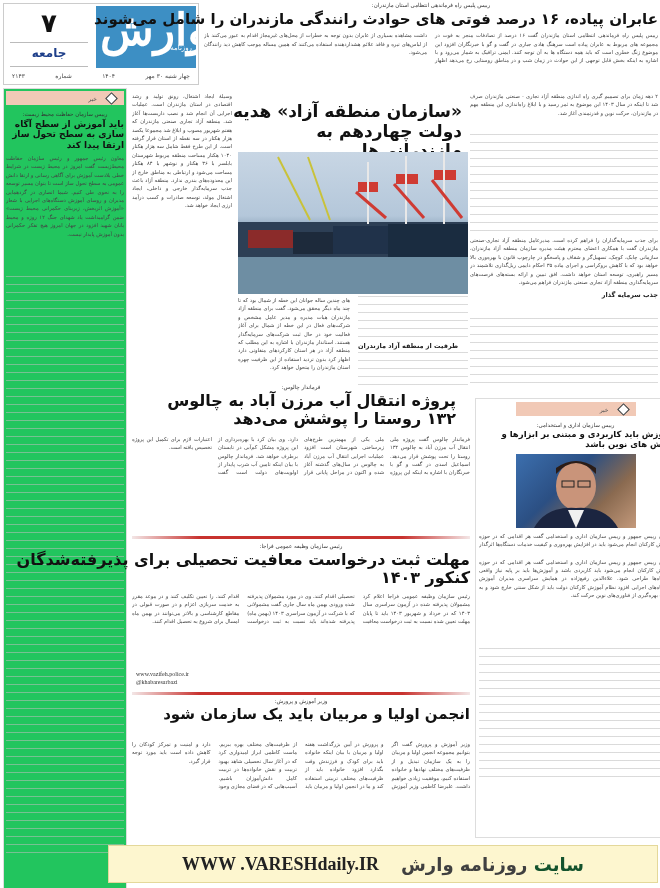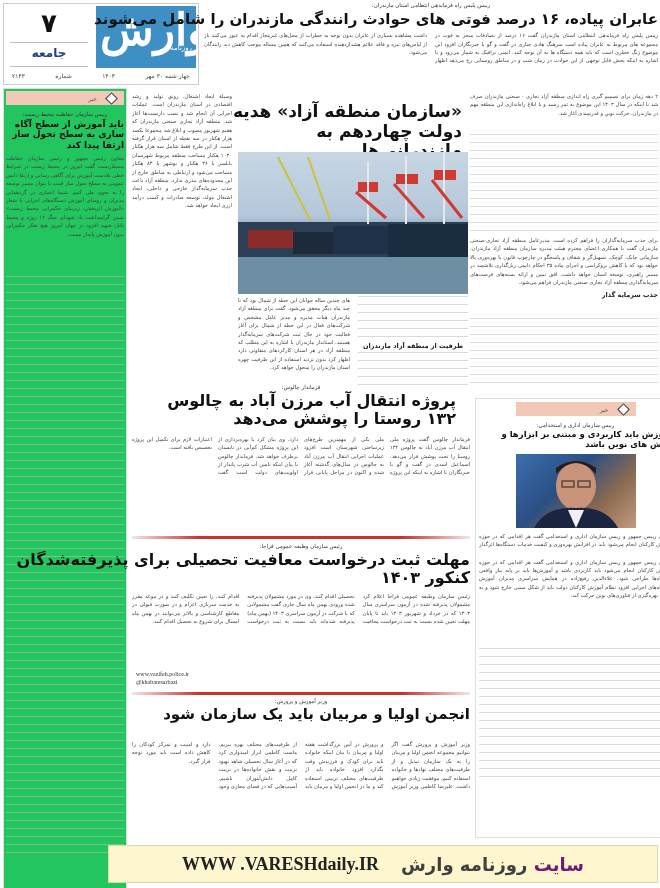--- a/index.html
+++ b/index.html
@@ -92,21 +92,21 @@
       </g>
       <g stroke="#cf3b33" stroke-width="3">
         <line x1="118" y1="40" x2="148" y2="66"></line>
         <line x1="156" y1="32" x2="186" y2="66"></line>
         <line x1="194" y1="28" x2="224" y2="66"></line>
       </g>
     </svg>
   </div>
 
   <div class="body-text" style="position:absolute;left:106px;top:206px;width:112px;height:94px;">های چندین ساله جوانان این خطه از شمال بود که تا چند ماه دیگر محقق می‌شود. گفت برای منطقه آزاد مازندران هیات مدیره و مدیر عامل مشخص و شرکت‌های فعال در این خطه از شمال برای آغاز فعالیت خود در حال ثبت شرکت‌های سرمایه‌گذار هستند. استاندار مازندران با اشاره به این مطلب که منطقه آزاد در هر استان کارکردهای متفاوتی دارد اظهار کرد بدون تردید استفاده از این ظرفیت چهره استان مازندران را متحول خواهد کرد.</div>
-  <div style="position:absolute;left:226px;top:252px;width:110px;font-size:6.5px;font-weight:bold;color:#222;text-align:center;">ظرفیت از منطقه آزاد مازندران</div>
+  <div style="position:absolute;left:226px;top:252px;width:110px;font-size:6.5px;font-weight:bold;color:#222;text-align:left;">ظرفیت از منطقه آزاد مازندران</div>
   <div class="lines" style="position:absolute;left:226px;top:206px;width:110px;height:44px;"></div>
   <div class="lines" style="position:absolute;left:226px;top:262px;width:110px;height:36px;"></div>
 </div>
 
 <div class="abs box" style="left:475px;top:398px;width:201px;height:440px;padding:3px;">
   <div class="khabar-bar" style="width:120px;margin:0 auto;">
     <span class="diamond"></span>
     <span class="label">خبر</span>
   </div>
   <div class="kicker" style="margin-top:6px;font-size:5.5px;">رییس سازمان اداری و استخدامی:</div>
@@ -150,17 +150,17 @@
 <div class="abs redrule" style="left:132px;top:692px;width:338px;"></div>
 
 <div class="abs" style="left:132px;top:698px;width:338px;height:140px;">
   <div class="kicker" style="font-size:5.5px;">وزیر آموزش و پرورش:</div>
   <div class="headline" style="font-size:15px;margin-top:2px;">انجمن اولیا و مربیان باید یک سازمان شود</div>
 </div>
 <div class="abs body-text" style="left:132px;top:740px;width:338px;height:98px;column-count:4;column-gap:8px;">وزیر آموزش و پرورش گفت اگر بتوانیم مجموعه انجمن اولیا و مربیان را به یک سازمان تبدیل و از ظرفیت‌های مختلف نهادها و خانواده استفاده کنیم، موفقیت زیادی خواهیم داشت. علیرضا کاظمی وزیر آموزش و پرورش در آیین بزرگداشت هفته اولیا و مربیان با بیان اینکه خانواده باید برای کودک و فرزندش وقت بگذارد افزود خانواده باید از ظرفیت‌های مختلف تربیتی استفاده کند و ما در انجمن اولیا و مربیان باید از ظرفیت‌های مختلف بهره ببریم. ماست کاظمی ابراز امیدواری کرد که در آغاز سال تحصیلی شاهد بهبود تربیت و نقش خانواده‌ها در تربیت کامل دانش‌آموزان باشیم. آسیب‌هایی که در فضای مجازی وجود دارد و امنیت و تمرکز کودکان را کاهش داده است باید مورد توجه قرار گیرد.</div>
 
 <div class="abs" style="left:108px;top:845px;width:550px;height:38px;background:#fdf6cf;border:1px solid #e4d89a;display:flex;align-items:center;justify-content:center;gap:22px;">
   <div style="font-size:18px;font-weight:bold;white-space:nowrap;">
-    <span style="color:#701a75;">سایت</span>
+    <span style="color:#14532d;">سایت</span>
     <span style="color:#404040;">روزنامه وارش</span>
   </div>
   <div style="font-family:'Liberation Serif',serif;font-size:18px;font-weight:bold;color:#222;direction:ltr;white-space:nowrap;">WWW .VARESHdaily.IR</div>
 </div>
 
 </body></html>

